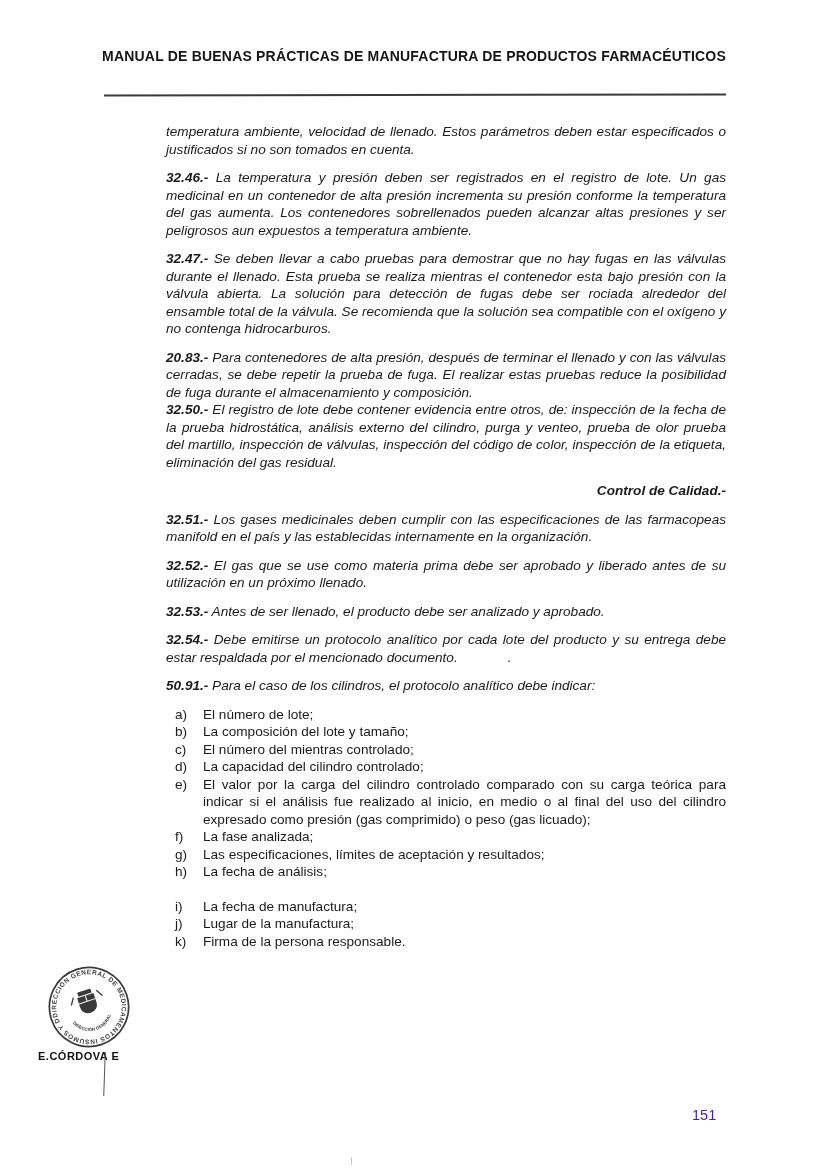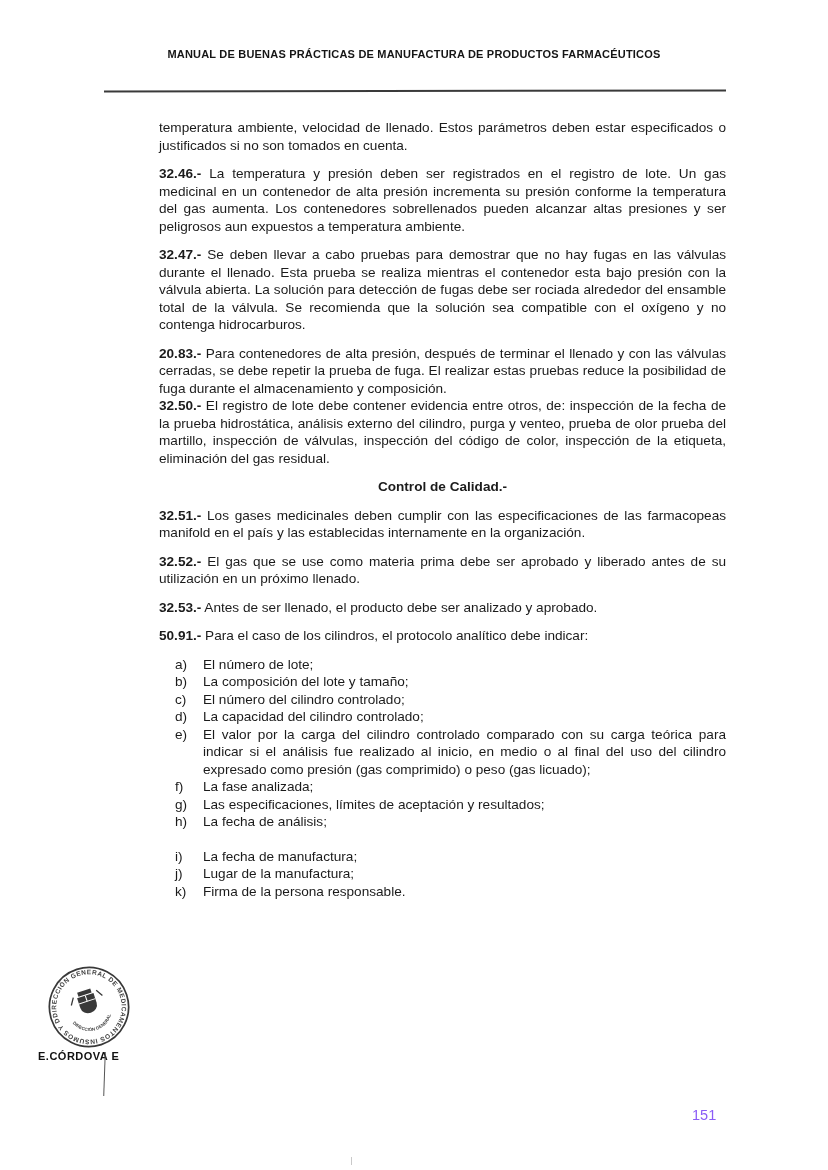--- a/index.html
+++ b/index.html
@@ -8,42 +8,42 @@
     width:828px;height:1170px;
     margin:0 auto;
     background:#ffffff;
     font-family:"Liberation Sans","DejaVu Sans",sans-serif;
     color:#1b1b1b;
     overflow:hidden;
   }
   .header{
     margin-top:48px;
     text-align:center;
-    font-size:11px;
+    font-size:14px;
     font-weight:bold;
     letter-spacing:0.2px;
     color:#151515;
   }
   .rule{
     margin:30px 0 0 104px;
     width:622px;
     height:0;
     border-top:2px solid #3a3a3a;
     transform:rotate(-0.08deg);
   }
   .body{
     padding:27px 102px 0 150px;
     font-size:13.6px;
     line-height:17.5px;
     text-align:justify;
   }
-  .body p{margin:0 0 11px 9px;}
+  .body p{margin:0 0 11px 16px;font-style:italic;}
   .body p.tight{margin-bottom:0;}
   .pnum{font-weight:bold;}
-  .section-heading{font-weight:bold;text-align:center;}
+  .section-heading{font-weight:bold;text-align:right;}
   .list{margin:0 0 0 25px;}
   .list-row{display:flex;margin:0;}
   .list-marker{flex:0 0 28px;}
   .list-text{flex:1;text-align:justify;}
   .list-gap{height:17px;}
   .stray-dot{display:inline-block;margin-left:50px;color:#222;}
   .stamp-wrap{
     position:absolute;
     left:38px;top:964px;
     width:110px;
@@ -67,21 +67,21 @@
     position:absolute;
     left:66px;top:88px;
     width:1px;height:44px;
     background:#555;
     transform:rotate(2deg);
   }
   .page-number{
     position:absolute;
     left:692px;top:1107px;
     font-size:14.5px;
-    color:#8b5cf6;
+    color:#4c1d95;
   }
   .bottom-tick{
     position:absolute;
     left:351px;top:1157px;
     width:1px;height:8px;
     background:#c9c9c9;
   }
 </style>
 </head>
 <body>
@@ -108,35 +108,36 @@
     <p><span class="pnum">32.50.-</span> <span>El registro de lote debe contener evidencia entre otros, de: inspección de la fecha de la prueba hidrostática, análisis externo del cilindro, purga y venteo, prueba de olor prueba del martillo, inspección de válvulas, inspección del código de color, inspección de la etiqueta, eliminación del gas residual.</span></p>
 
     <p class="section-heading">Control de Calidad.-</p>
 
     <p><span class="pnum">32.51.-</span> <span>Los gases medicinales deben cumplir con las especificaciones de las farmacopeas manifold en el país y las establecidas internamente en la organización.</span></p>
 
     <p><span class="pnum">32.52.-</span> <span>El gas que se use como materia prima debe ser aprobado y liberado antes de su utilización en un próximo llenado.</span></p>
 
     <p><span class="pnum">32.53.-</span> <span>Antes de ser llenado, el producto debe ser analizado y aprobado.</span></p>
 
+    <p><span class="pnum">32.54.-</span> <span>Debe emitirse un protocolo analítico por cada lote del producto y su entrega debe estar respaldada por el mencionado documento.</span><span class="stray-dot">.</span></p>
 
     <p><span class="pnum">50.91.-</span> <span>Para el caso de los cilindros, el protocolo analítico debe indicar:</span></p>
 
     <div class="list">
       <div class="list-row">
           <span class="list-marker">a)</span>
           <span class="list-text">El número de lote;</span>
         </div>
       <div class="list-row">
           <span class="list-marker">b)</span>
           <span class="list-text">La composición del lote y tamaño;</span>
         </div>
       <div class="list-row">
           <span class="list-marker">c)</span>
-          <span class="list-text">El número del cilindro controlado;</span>
+          <span class="list-text">El número del mientras controlado;</span>
         </div>
       <div class="list-row">
           <span class="list-marker">d)</span>
           <span class="list-text">La capacidad del cilindro controlado;</span>
         </div>
       <div class="list-row">
           <span class="list-marker">e)</span>
           <span class="list-text">El valor por la carga del cilindro controlado comparado con su carga teórica para indicar si el análisis fue realizado al inicio, en medio o al final del uso del cilindro expresado como presión (gas comprimido) o peso (gas licuado);</span>
         </div>
       <div class="list-row">

